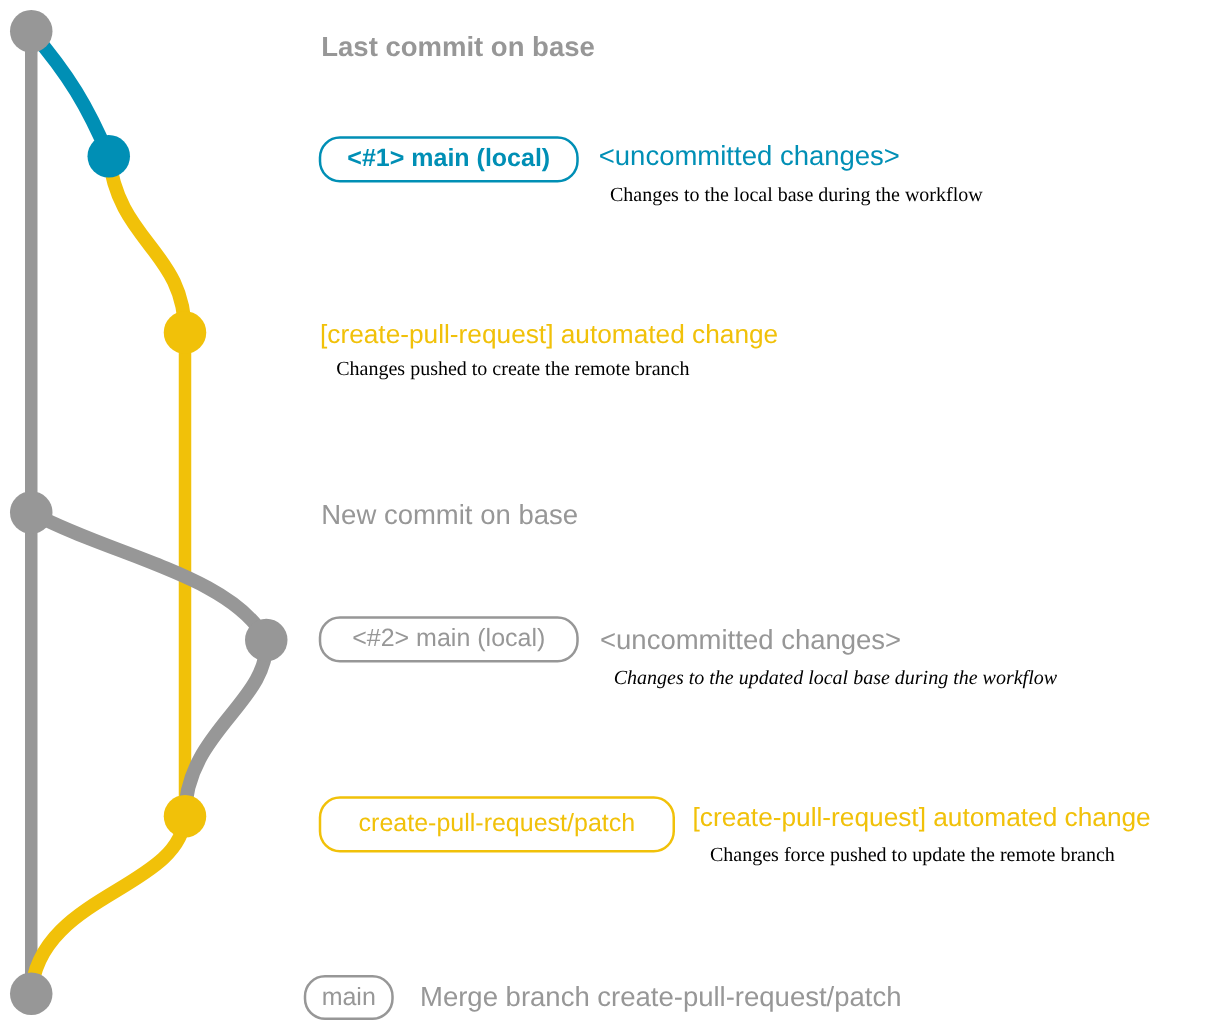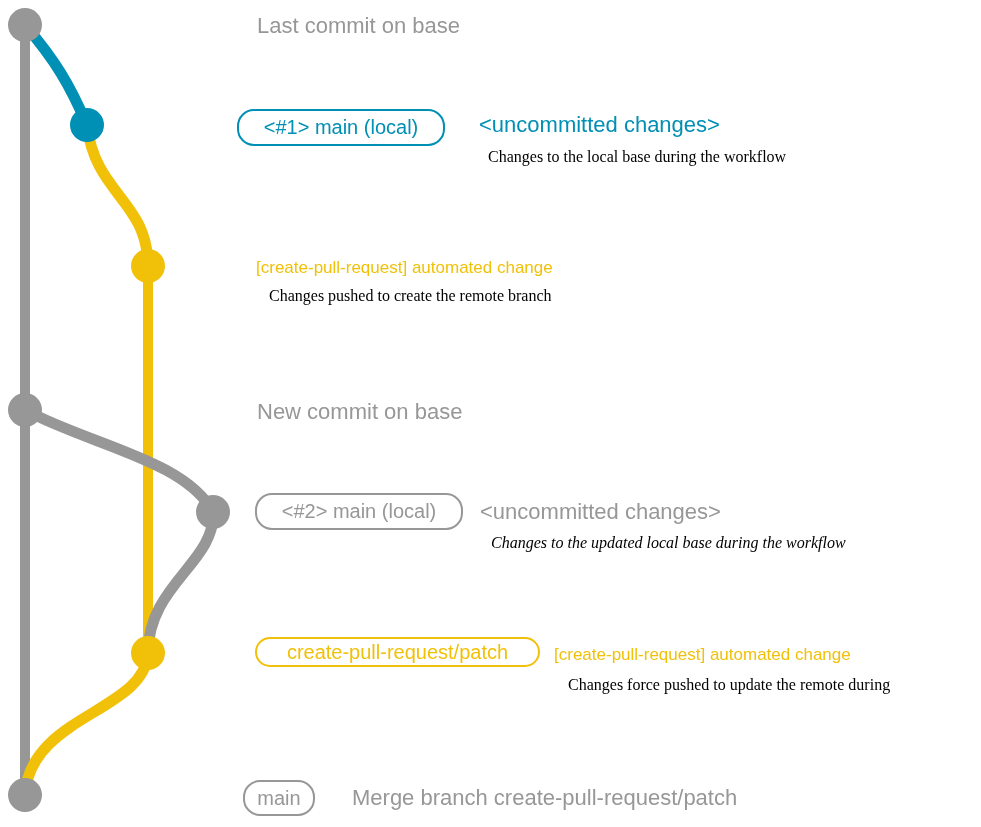--- a/index.html
+++ b/index.html
@@ -7,21 +7,21 @@
     position: relative;
     width: 981px;
     height: 827px;
     background: #ffffff;
     overflow: hidden;
     font-family: "Liberation Sans", sans-serif;
   }
   .abs { position: absolute; white-space: nowrap; }
   .lbl-gray   { color: #979797; font-size: 22px; line-height: 26px; }
   .lbl-blue   { color: #008fb5; font-size: 22px; line-height: 26px; }
-  .lbl-yellow { color: #f1c109; font-size: 17px; line-height: 26px; }
+  .lbl-yellow { color: #f1c109; font-size: 21px; line-height: 26px; }
   .caption {
     color: #000000;
     font-family: "Liberation Serif", serif;
     font-size: 16px;
     line-height: 24px;
     white-space: nowrap;
     position: absolute;
   }
   .tag {
     position: absolute;
@@ -62,43 +62,43 @@
 
     <circle cx="25" cy="25" r="17" fill="#979797"></circle>
     <circle cx="87" cy="125" r="17" fill="#008fb5"></circle>
     <circle cx="148" cy="266" r="17" fill="#f1c109"></circle>
     <circle cx="25" cy="410" r="17" fill="#979797"></circle>
     <circle cx="213" cy="512" r="17" fill="#979797"></circle>
     <circle cx="148" cy="653" r="17" fill="#f1c109"></circle>
     <circle cx="25" cy="795" r="17" fill="#979797"></circle>
   </svg>
 
-  <div class="abs lbl-gray" style="left:257px; top:13px;">Last commit on base</div>
+  <div class="abs lbl-gray" style="left:257px; top:25px;font-weight:bold;">Last commit on base</div>
 
-  <div class="tag blue" style="left:237px; top:109px; width:208px; height:37px;">
+  <div class="tag blue" style="left:255px; top:109px; width:208px; height:37px;font-weight:bold;">
     <span>&lt;#1&gt; main (local)</span>
   </div>
   <div class="abs lbl-blue" style="left:479px; top:112px;">&lt;uncommitted changes&gt;</div>
   <div class="caption" style="left:488px; top:145px;">Changes to the local base during the workflow</div>
 
   <div class="abs lbl-yellow" style="left:256px; top:255px;">[create-pull-request] automated change</div>
   <div class="caption" style="left:269px; top:284px;">Changes pushed to create the remote branch</div>
 
   <div class="abs lbl-gray" style="left:257px; top:399px;">New commit on base</div>
 
   <div class="tag gray" style="left:255px; top:493px; width:208px; height:37px;">
     <span>&lt;#2&gt; main (local)</span>
   </div>
   <div class="abs lbl-gray" style="left:480px; top:499px;">&lt;uncommitted changes&gt;</div>
   <div class="caption" style="left:491px; top:531px;font-style:italic;">Changes to the updated local base during the workflow</div>
 
-  <div class="tag yellow" style="left:255px; top:637px; width:285px; height:30px;">
+  <div class="tag yellow" style="left:255px; top:637px; width:285px; height:45px;">
     <span>create-pull-request/patch</span>
   </div>
   <div class="abs lbl-yellow" style="left:554px; top:642px;">[create-pull-request] automated change</div>
-  <div class="caption" style="left:568px; top:673px;">Changes force pushed to update the remote during</div>
+  <div class="caption" style="left:568px; top:673px;">Changes force pushed to update the remote branch</div>
 
   <div class="tag gray" style="left:243px; top:780px; width:72px; height:36px;">
     <span>main</span>
   </div>
-  <div class="abs lbl-gray" style="left:352px; top:785px;">Merge branch create-pull-request/patch</div>
+  <div class="abs lbl-gray" style="left:336px; top:785px;">Merge branch create-pull-request/patch</div>
 
 </div>
 
 </body></html>

